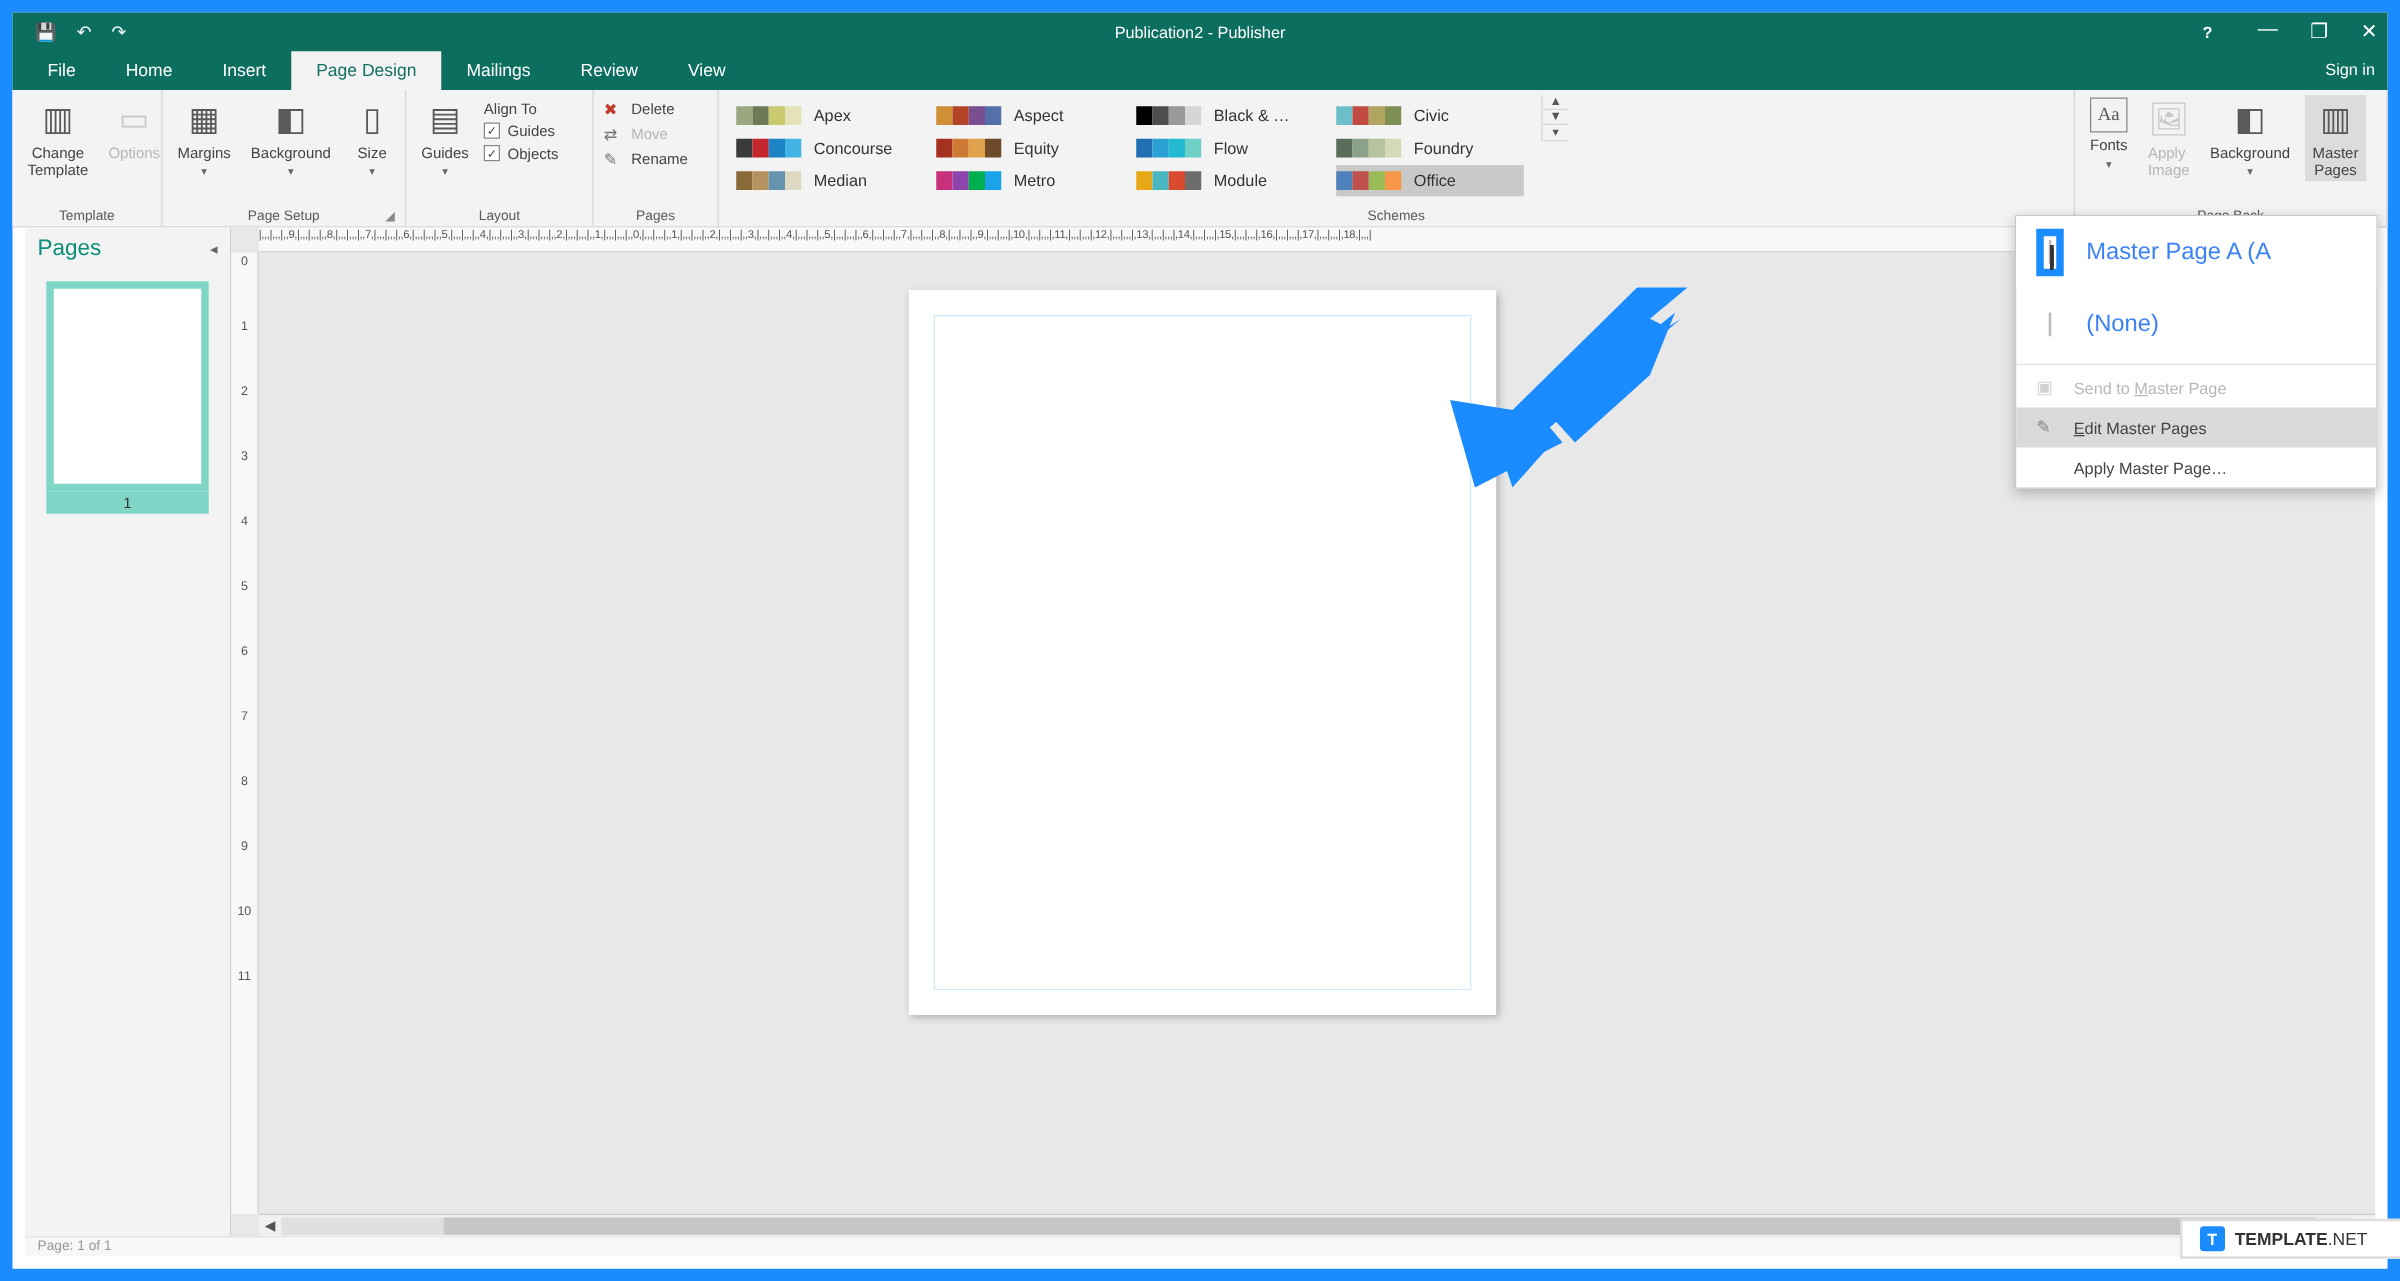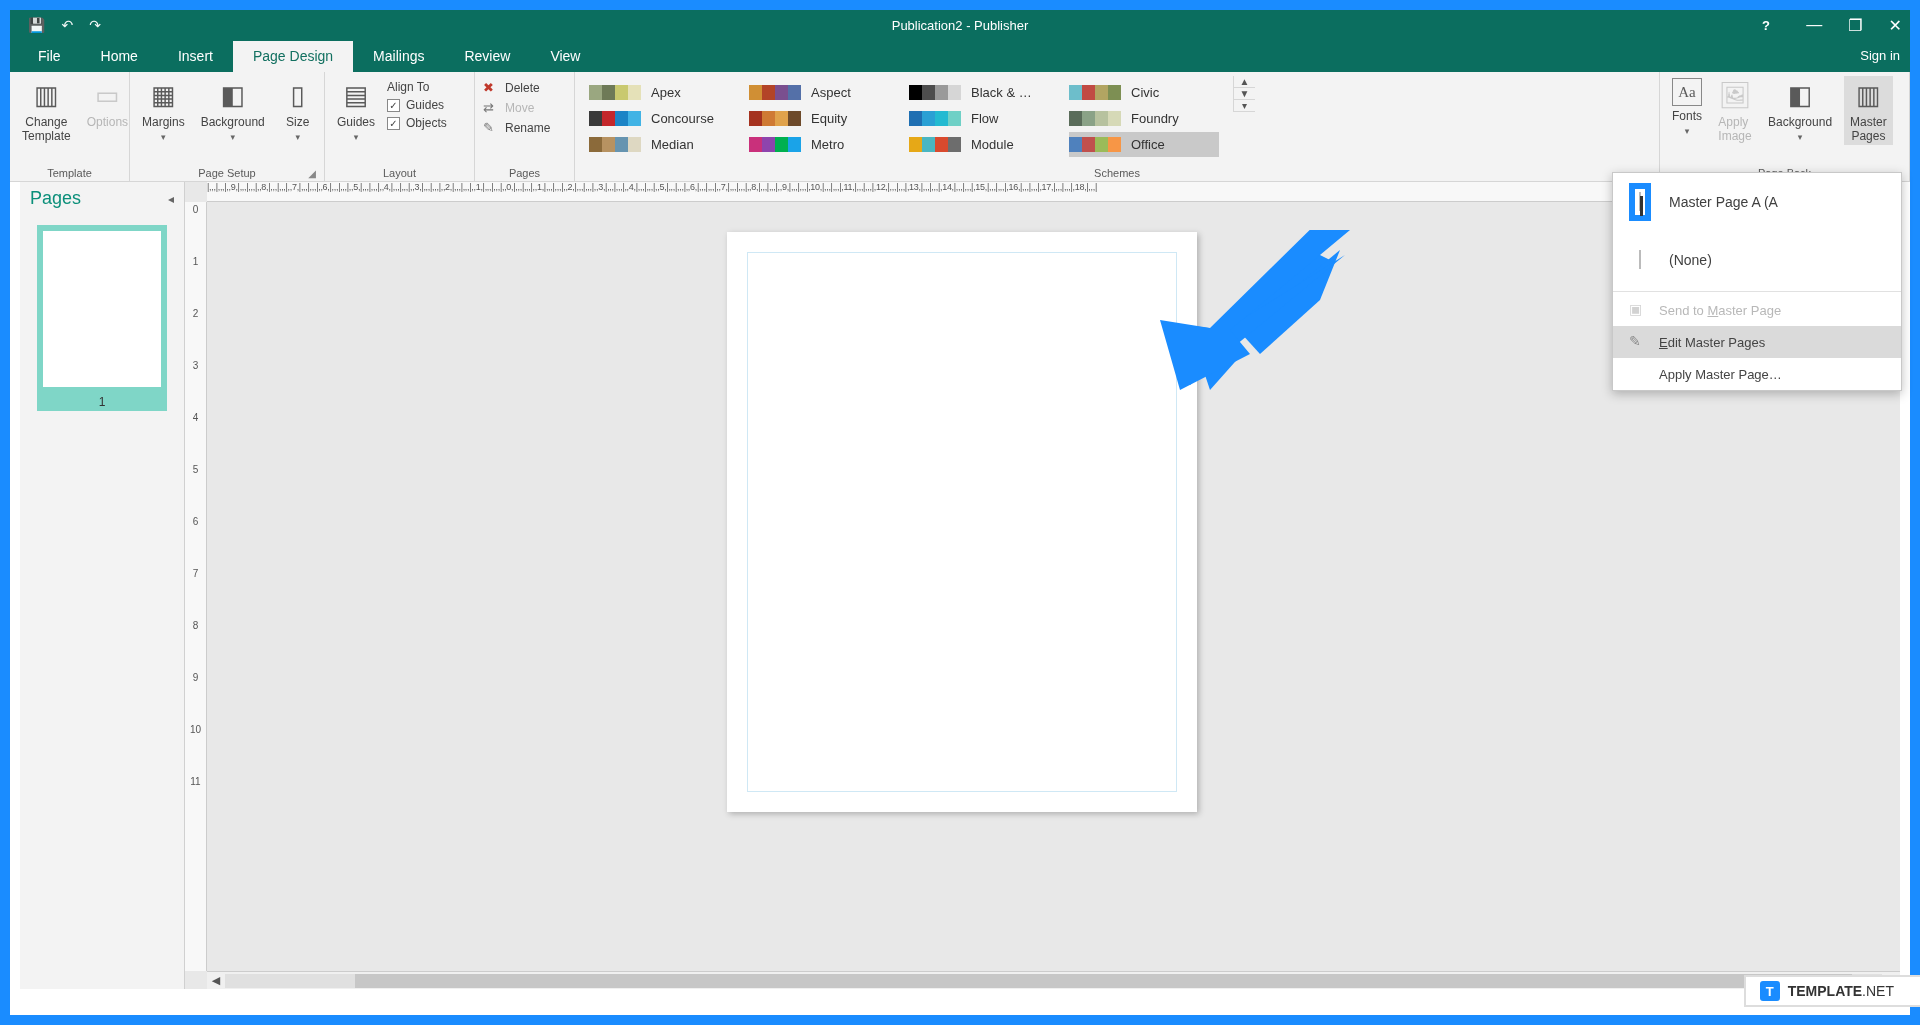--- a/index.html
+++ b/index.html
@@ -24,21 +24,21 @@
 
 
 .ribbon { height: 110px; background: #f3f3f3; border-bottom: 1px solid #d6d6d6; display: flex; }
 .group { border-right: 1px solid #d6d6d6; padding: 4px 8px 0; display: flex; flex-direction: column; justify-content: space-between; }
 .group-label { text-align: center; font-size: 11px; color: #5a5a5a; padding: 3px 0 2px; position: relative; }
 .group-label .launcher { position: absolute; right: 0; bottom: 2px; font-size: 10px; color: #888; }
 .group-body { display: flex; gap: 8px; align-items: flex-start; height: 80px; }
 .bigbtn { display: flex; flex-direction: column; align-items: center; gap: 3px; font-size: 12px; color: #444; padding: 2px 4px; }
 .bigbtn .ico { width: 34px; height: 34px; display:flex; align-items:center; justify-content:center; font-size: 26px; color:#5a5a5a; }
 .vlist { display:flex; flex-direction:column; gap: 4px; font-size:12px; color:#444; padding-top:4px;}
-.vlist .row { display:flex; align-items:center; gap:6px; white-space:nowrap; }
+.vlist .row { display:flex; gap:6px; white-space:nowrap; }
 .vlist .row .ico { width:16px; height:16px; font-size:13px; color:#777; }
 .chk { width:13px; height:13px; border:1px solid #888; display:inline-flex; align-items:center; justify-content:center; font-size:10px; background:#fff; }
 
 
 .schemes { flex:1; }
 .scheme-grid { display:grid; grid-template-columns: repeat(4, 150px); gap: 1px 10px; padding:4px 6px; }
 .scheme-item { display:flex; align-items:center; gap:10px; height:25px; font-size:13px; color:#333; padding-right:6px;}
 .scheme-item.sel { background:#c9c9c9; }
 .swatch { display:flex; }
 .swatch span { width:13px; height:15px; }
@@ -73,21 +73,21 @@
 
 
 .master-dropdown { position:absolute; top:162px; right:8px; width:290px; background:#fff; border:1px solid #c8c8c8; box-shadow:0 3px 10px rgba(0,0,0,.25); z-index:50; }
 .master-item { display:flex; align-items:center; gap:18px; padding:10px 16px; }
 .master-item .mthumb { width:58px; height:74px; background:#fff; border:1px solid #bbb; position:relative;}
 .master-item .mthumb.shadow::after { content:""; position:absolute; right:-3px; top:3px; bottom:-3px; width:3px; background:#333; box-shadow: 0 3px 0 #333;}
 .master-item .mthumb.shadow::before { content:""; position:absolute; left:3px; right:-3px; bottom:-3px; height:3px; background:#333;}
 .master-item.selected { background:#fff; }
 .master-item.selected .mthumb-outer { border:6px solid #1a8cff; padding:4px; }
 .mthumb-outer { display:inline-block; }
-.master-label { font-size:14px; color:#404040; }
+.master-label { font-size:19px; color:#3b82f6; }
 .master-sep { height:1px; background:#e1e1e1; margin: 2px 0;}
 .menu-row { display:flex; align-items:center; gap:12px; padding:7px 16px; font-size:13px; color:#444;}
 .menu-row.hover { background:#dadada; }
 .menu-row.disabled { color:#b8b8b8; }
 .menu-row .mico { width:18px; height:18px; font-size:14px; color:#888; }
 .menu-row.disabled .mico { color:#d2d2d2; }
 .menu-row u { text-decoration: underline; }
 
 
 .big-arrow { position:absolute; top:240px; left:1160px; z-index:60; }
@@ -394,20 +394,24 @@
       <div class="hscroll">
         <div class="arrow">◀</div>
         <div class="track">
             <div class="thumbbar"></div>
           </div>
         <div class="arrow">▶</div>
       </div>
     </div>
   </div>
 
+  <div class="statusbar">
+    <span>Page: 1 of 1</span>
+    <span>45%</span>
+  </div>
 
   <div class="master-dropdown">
     <div class="master-item selected">
       <span class="mthumb-outer"><span class="mthumb shadow"></span></span>
       <span class="master-label">Master Page A (A</span>
     </div>
     <div class="master-item">
       <span class="mthumb-outer" style="border:6px solid transparent;padding:4px"><span class="mthumb"></span></span>
       <span class="master-label">(None)</span>
     </div>

